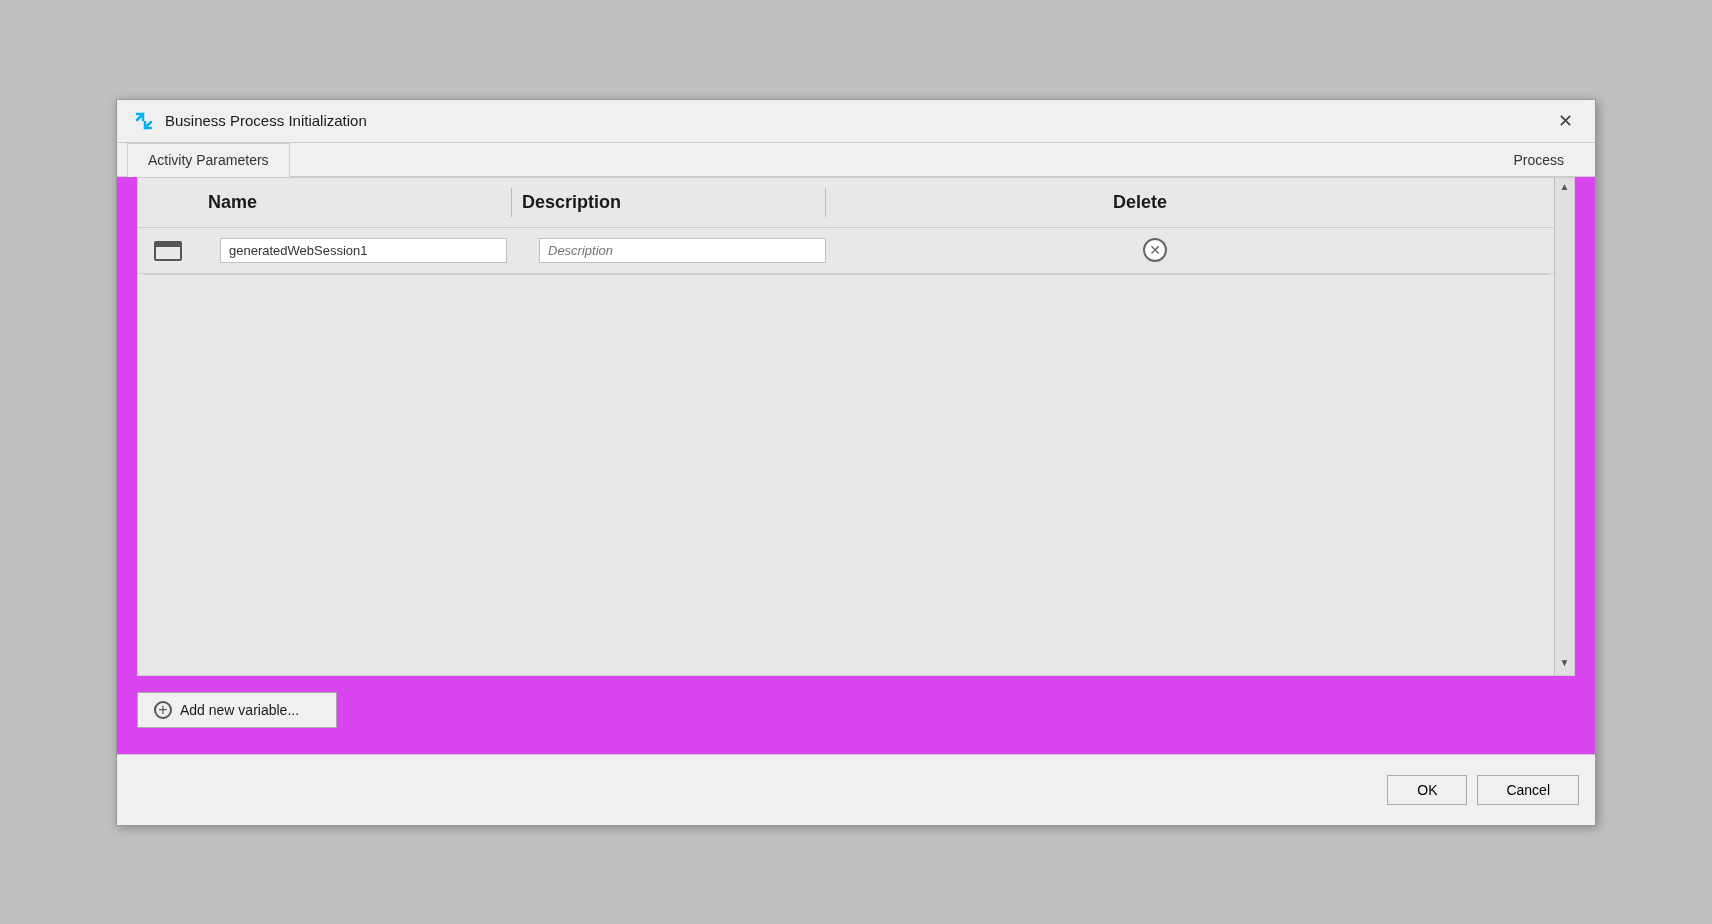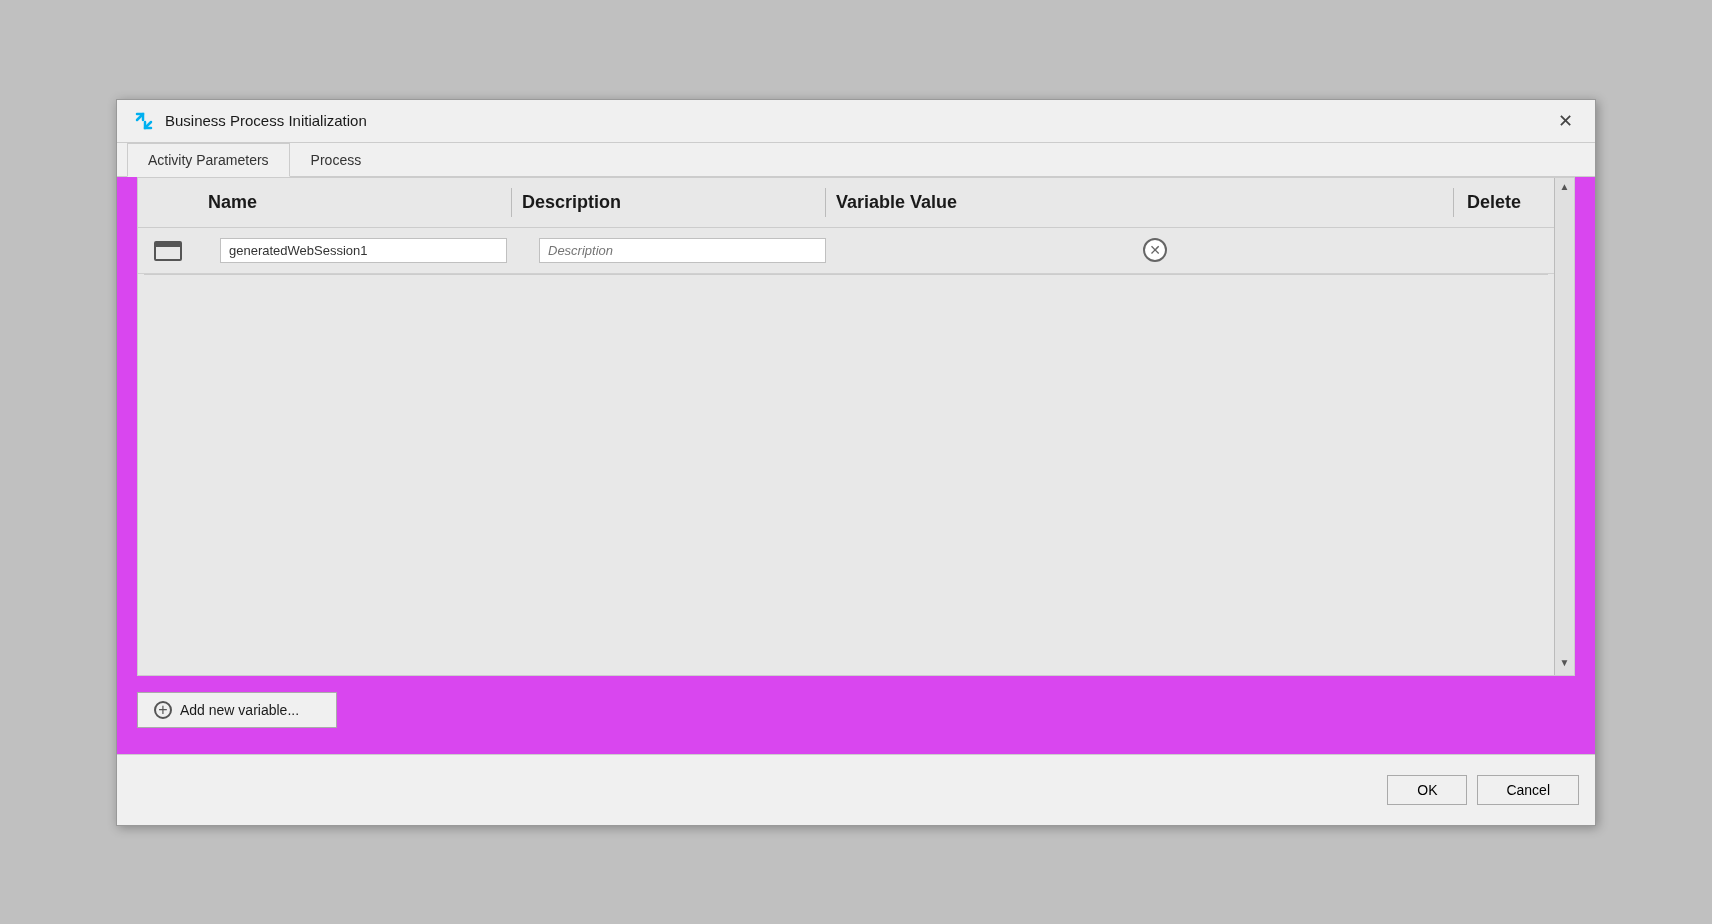--- a/index.html
+++ b/index.html
@@ -60,20 +60,21 @@
       border: none;
       padding: 2px 6px;
       line-height: 1;
     }
 
     .tabs {
       display: flex;
       background: #f0f0f0;
       border-bottom: 1px solid #ccc;
       padding: 0 10px;
+      justify-content: space-between;
     }
 
     .tab {
       padding: 8px 20px;
       font-size: 14px;
       cursor: pointer;
       border: 1px solid transparent;
       margin-bottom: -1px;
       color: #333;
     }
@@ -273,21 +274,20 @@
 
   <div style="flex:1; display:flex; flex-direction:column; margin:0 10px 10px 10px;">
     <div class="content-area">
 
       <div style="display:flex;">
         <div style="flex:1;">
           <div class="table-header">
             <div class="table-header-cell" style="border-right:none;"></div>
             <div class="table-header-cell">Name</div>
             <div class="table-header-cell">Description</div>
-            <div class="table-header-cell">Variable Value</div>
             <div class="table-header-cell" style="border-right:none;">Delete</div>
           </div>
         </div>
         <div style="width:20px; background:#e0e0e0; border-left:1px solid #bbb; display:flex; flex-direction:column; align-items:center;">
           <div style="padding:3px 0; font-size:10px; color:#555; cursor:pointer;">▲</div>
         </div>
       </div>
 
       <div style="display:flex; flex:1;">
         <div style="flex:1;">

